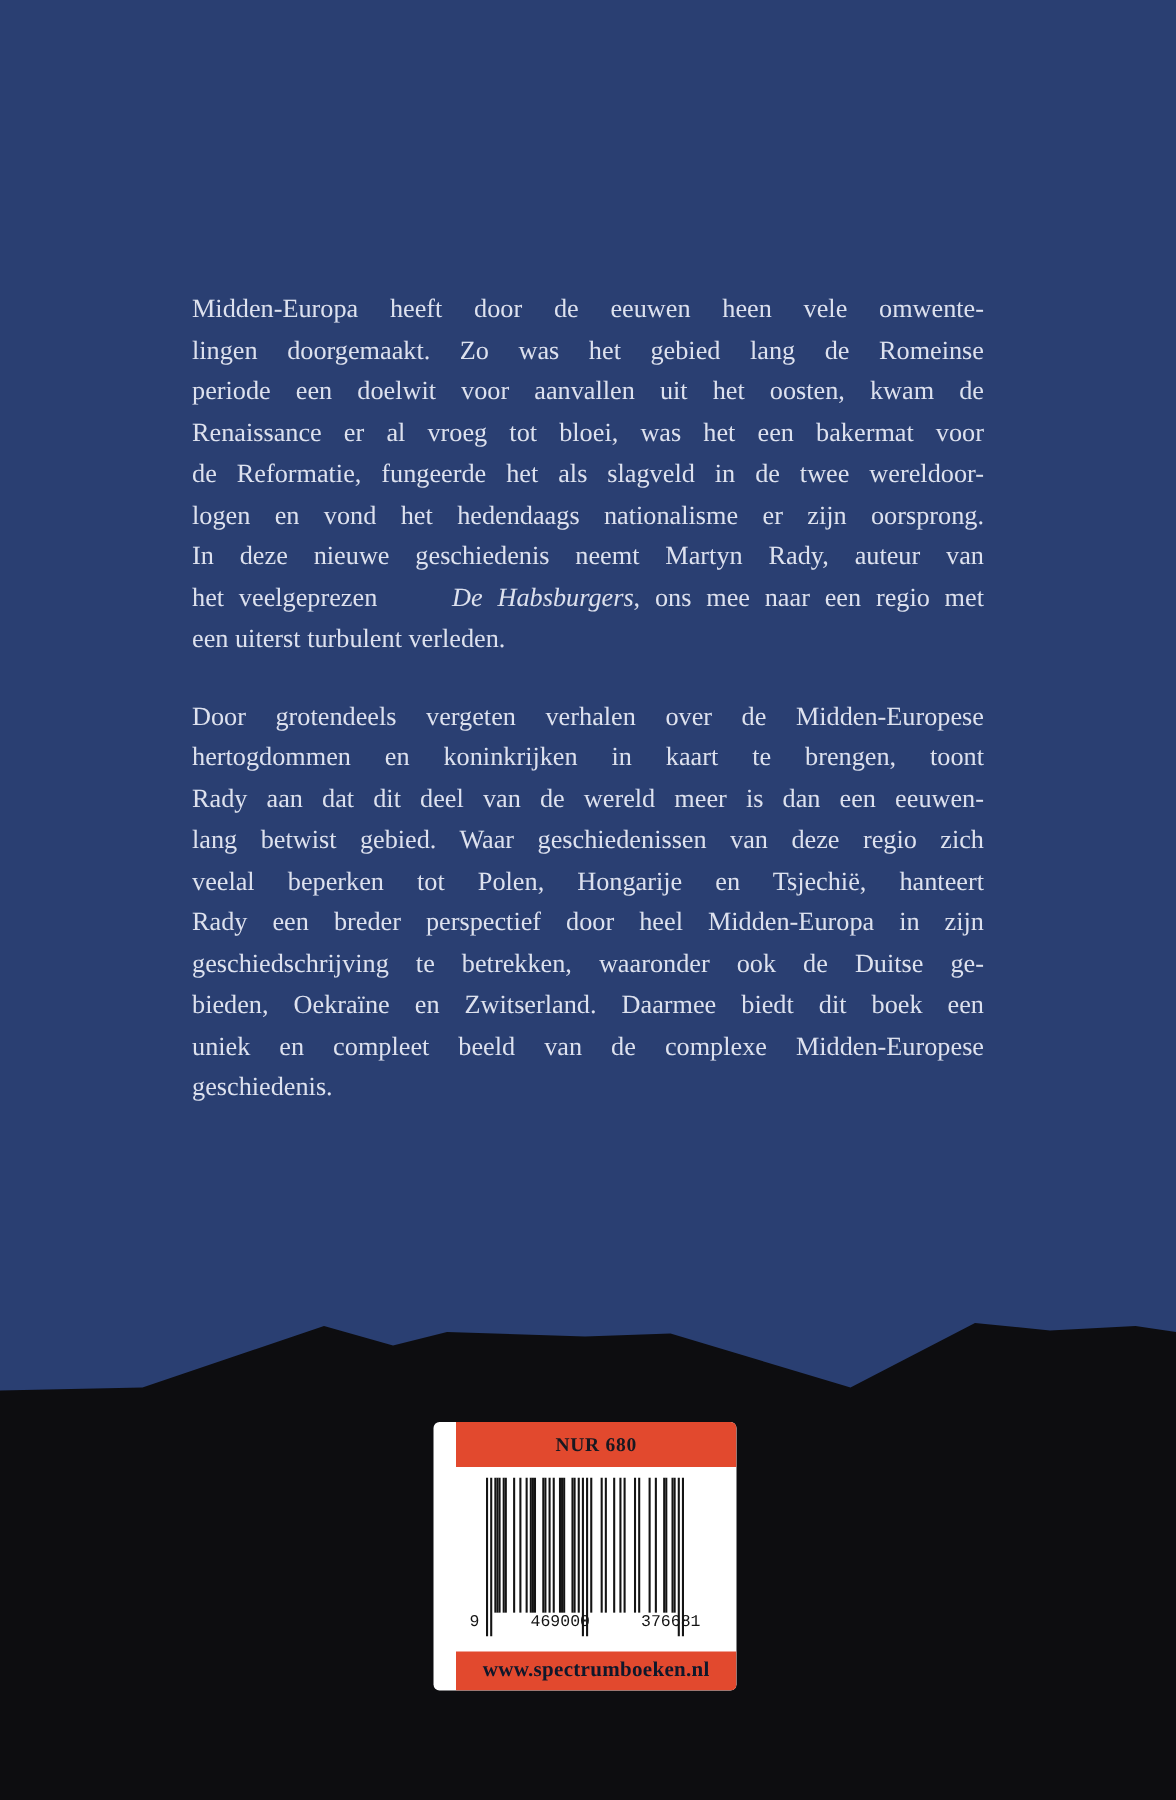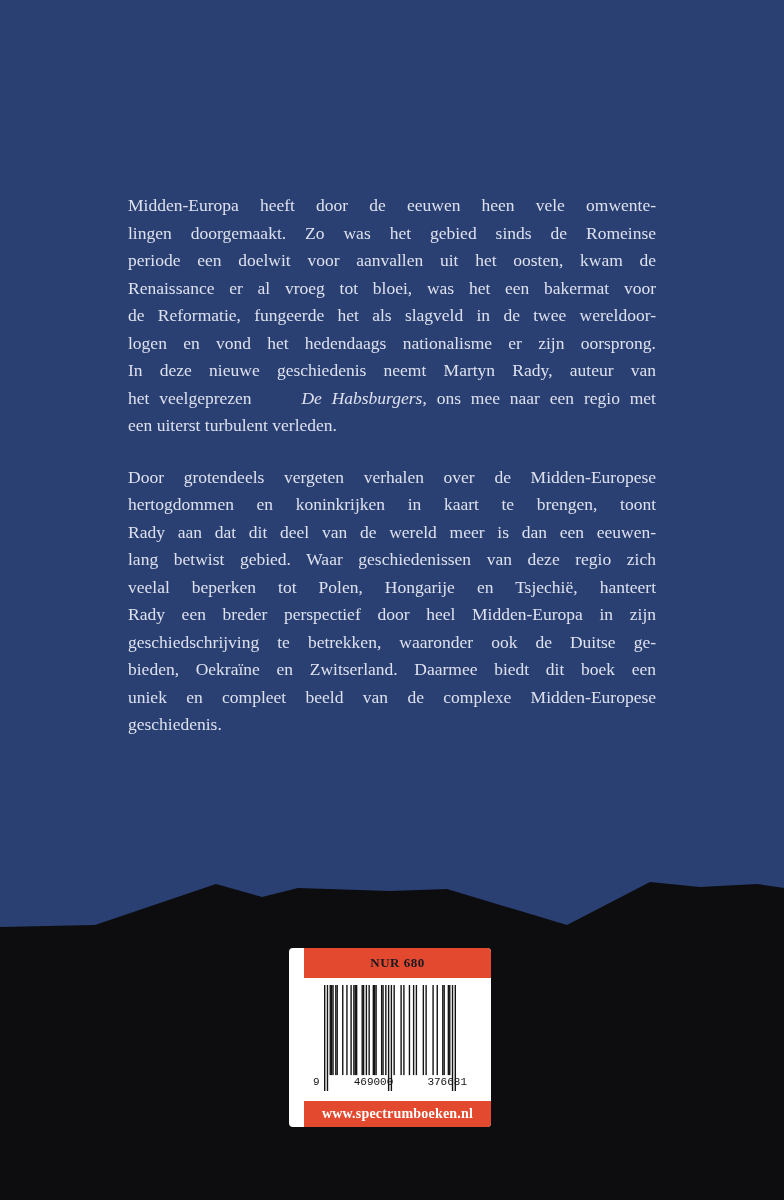--- a/index.html
+++ b/index.html
@@ -65,21 +65,21 @@
   }
   .band-top { height: 30px; }
   .band-bottom { height: 26px; }
   .nur-text {
     color: #181820;
     font-weight: bold;
     font-size: 13px;
     letter-spacing: 0.5px;
   }
   .url-text {
-    color: #ffffff;
+    color: #0f172a;
     font-weight: bold;
     font-size: 14px;
     letter-spacing: 0.2px;
   }
   .barcode-area {
     flex: 1 1 auto;
     position: relative;
   }
   .barcode-svg {
     position: absolute;
@@ -100,21 +100,21 @@
   .barcode-digits span { background: transparent; }
 </style>
 </head>
 <body>
 
 <div class="cover">
 
   <div class="text-block">
     <div class="para">
       <div class="ln">Midden-Europa heeft door de eeuwen heen vele omwente-</div>
-      <div class="ln">lingen doorgemaakt. Zo was het gebied sinds de Romeinse</div>
+      <div class="ln">lingen doorgemaakt. Zo was het gebied lang de Romeinse</div>
       <div class="ln">periode een doelwit voor aanvallen uit het oosten, kwam de</div>
       <div class="ln">Renaissance er al vroeg tot bloei, was het een bakermat voor</div>
       <div class="ln">de Reformatie, fungeerde het als slagveld in de twee wereldoor-</div>
       <div class="ln">logen en vond het hedendaags nationalisme er zijn oorsprong.</div>
       <div class="ln">In deze nieuwe geschiedenis neemt Martyn Rady, auteur van</div>
       <div class="ln"><span>het veelgeprezen </span><span class="italic">De Habsburgers</span><span>, ons mee naar een regio met</span></div>
       <div class="ln ln-last">een uiterst turbulent verleden.</div>
     </div>
     <div class="para">
       <div class="ln">Door grotendeels vergeten verhalen over de Midden-Europese</div>

